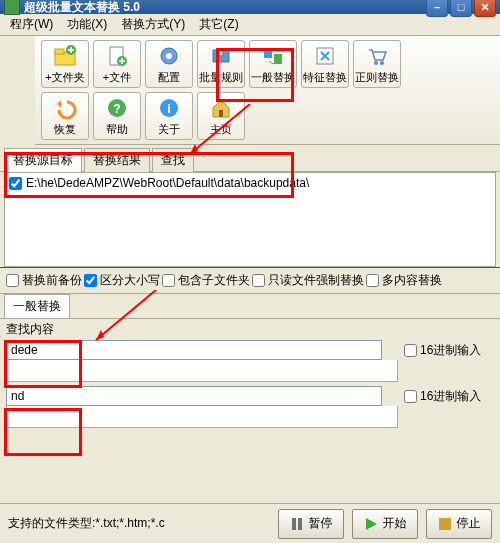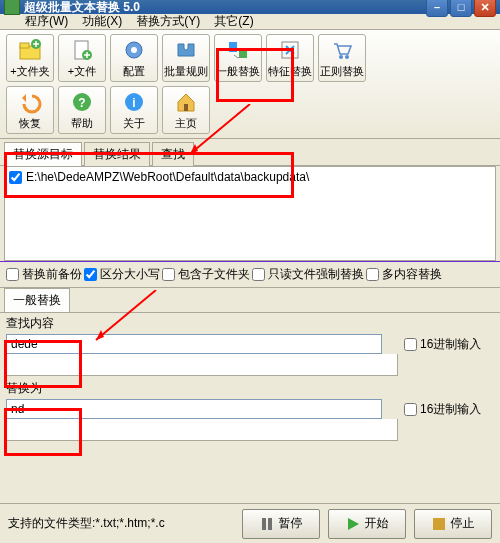--- a/index.html
+++ b/index.html
@@ -5,24 +5,24 @@
 * { box-sizing: border-box; margin: 0; padding: 0; font-family: "SimSun", "宋体", sans-serif; font-size: 12px; }
 body { background: #ece9d8; width: 500px; height: 543px; overflow: hidden; }
 
 .titlebar { height: 14px; background: linear-gradient(#3a6ea5,#2458a0); display:flex; align-items:center; padding:0 4px; color:#fff; }
 .titlebar .app-ico { width:16px; height:16px; background:#4a9a4a; border:1px solid #2a6a2a; margin-right:4px; }
 .titlebar .title { flex:1; font-weight:bold; }
 .winbtns { display:flex; gap:2px; }
 .winbtn { width:22px; height:20px; background:linear-gradient(#5a8ed0,#3a6eb0); border:1px solid #2a5a9a; border-radius:3px; display:flex; align-items:center; justify-content:center; color:#fff; font-weight:bold; font-size:11px; cursor:pointer; }
 .winbtn.close { background:linear-gradient(#e07050,#c04020); border-color:#a03010; }
 
-.menubar { height:16px; background:#ece9d8; border-bottom:1px solid #aca899; display:flex; align-items:center; padding-left:19px; gap:2px; }
+.menubar { height:22px; background:#ece9d8; border-bottom:1px solid #aca899; display:flex; align-items:center; padding-left:4px; gap:2px; }
 .menubar span { padding:2px 6px; cursor:pointer; }
 
-.toolbar { background:linear-gradient(#fdfdfb,#ece9d8); padding:4px 6px; border-bottom:1px solid #aca899; }
+.toolbar { background:linear-gradient(#fdfdfb,#ece9d8); padding:4px 6px; border-bottom:1px solid #aca899;margin-left:35px; }
 .toolrow { display:flex; gap:4px; }
 .toolbtn { width:48px; height:48px; border:1px solid #b0b0a0; background:linear-gradient(#fff,#f0ede0); border-radius:3px; display:flex; flex-direction:column; align-items:center; justify-content:center; cursor:pointer; }
 .toolbtn .ico { width:24px; height:24px; display:flex; align-items:center; justify-content:center; }
 .toolbtn .lbl { font-size:11px; margin-top:2px; }
 
 .tabs { display:flex; border-bottom:1px solid #aca899; background:#ece9d8; }
 .tab { padding:3px 8px; border:1px solid #aca899; border-bottom:none; background:#ece9d8; margin-right:2px; cursor:pointer; position:relative; top:1px; }
 .tab.active { background:#fdfdfb; }
 
 .listpane { background:#fff; border:1px solid #aca899; height:95px; padding:2px; overflow:auto; }
@@ -36,21 +36,21 @@
 .modeTab { padding:3px 8px; border:1px solid #aca899; border-bottom:none; background:#fdfdfb; display:inline-block; margin-left:4px; }
 
 .section { padding:2px 6px; }
 .seclabel { margin-bottom:2px; }
 .fieldrow { display:flex; align-items:center; gap:22px; }
 .fieldrow input[type=text] { flex:1; border:1px solid #7f9db9; height:20px; padding:2px 4px; background:#fff; }
 .hexopt { display:flex; align-items:center; gap:3px; width:90px; }
 
 .footer { position:absolute; bottom:0; left:0; right:0; height:40px; background:#ece9d8; border-top:1px solid #aca899; display:flex; align-items:center; padding:0 8px; gap:8px; }
 .footer .sup { flex:1; color:#000; }
-.fbtn { width:78px; height:30px; border:1px solid #8a8a7a; background:linear-gradient(#fdfdfb,#e0ddce); border-radius:2px; display:flex; align-items:center; justify-content:center; gap:5px; cursor:pointer; }
+.fbtn { width:66px; height:30px; border:1px solid #8a8a7a; background:linear-gradient(#fdfdfb,#e0ddce); border-radius:2px; display:flex; align-items:center; justify-content:center; gap:5px; cursor:pointer; }
 .fico { width:14px; height:14px; }
 
 .hl { position:absolute; border:3px solid #ff0000; pointer-events:none; }
 
 svg { display:block; }
 </style>
 </head>
 <body>
 
 <div class="titlebar">
@@ -226,21 +226,20 @@
     <input type="text" value="dede" style="">
     <div class="hexopt">
         <input type="checkbox" style="">
         <span>16进制输入</span>
       </div>
   </div>
   <div style="height:22px;border:1px solid #aca899;border-top:none;background:#fff;margin-right:96px"></div>
 </div>
 
 <div class="section">
-  <div class="seclabel">替换为</div>
   <div class="fieldrow">
     <input type="text" value="nd" style="">
     <div class="hexopt">
         <input type="checkbox" style="">
         <span>16进制输入</span>
       </div>
   </div>
   <div style="height:22px;border:1px solid #aca899;border-top:none;background:#fff;margin-right:96px"></div>
 </div>
 

